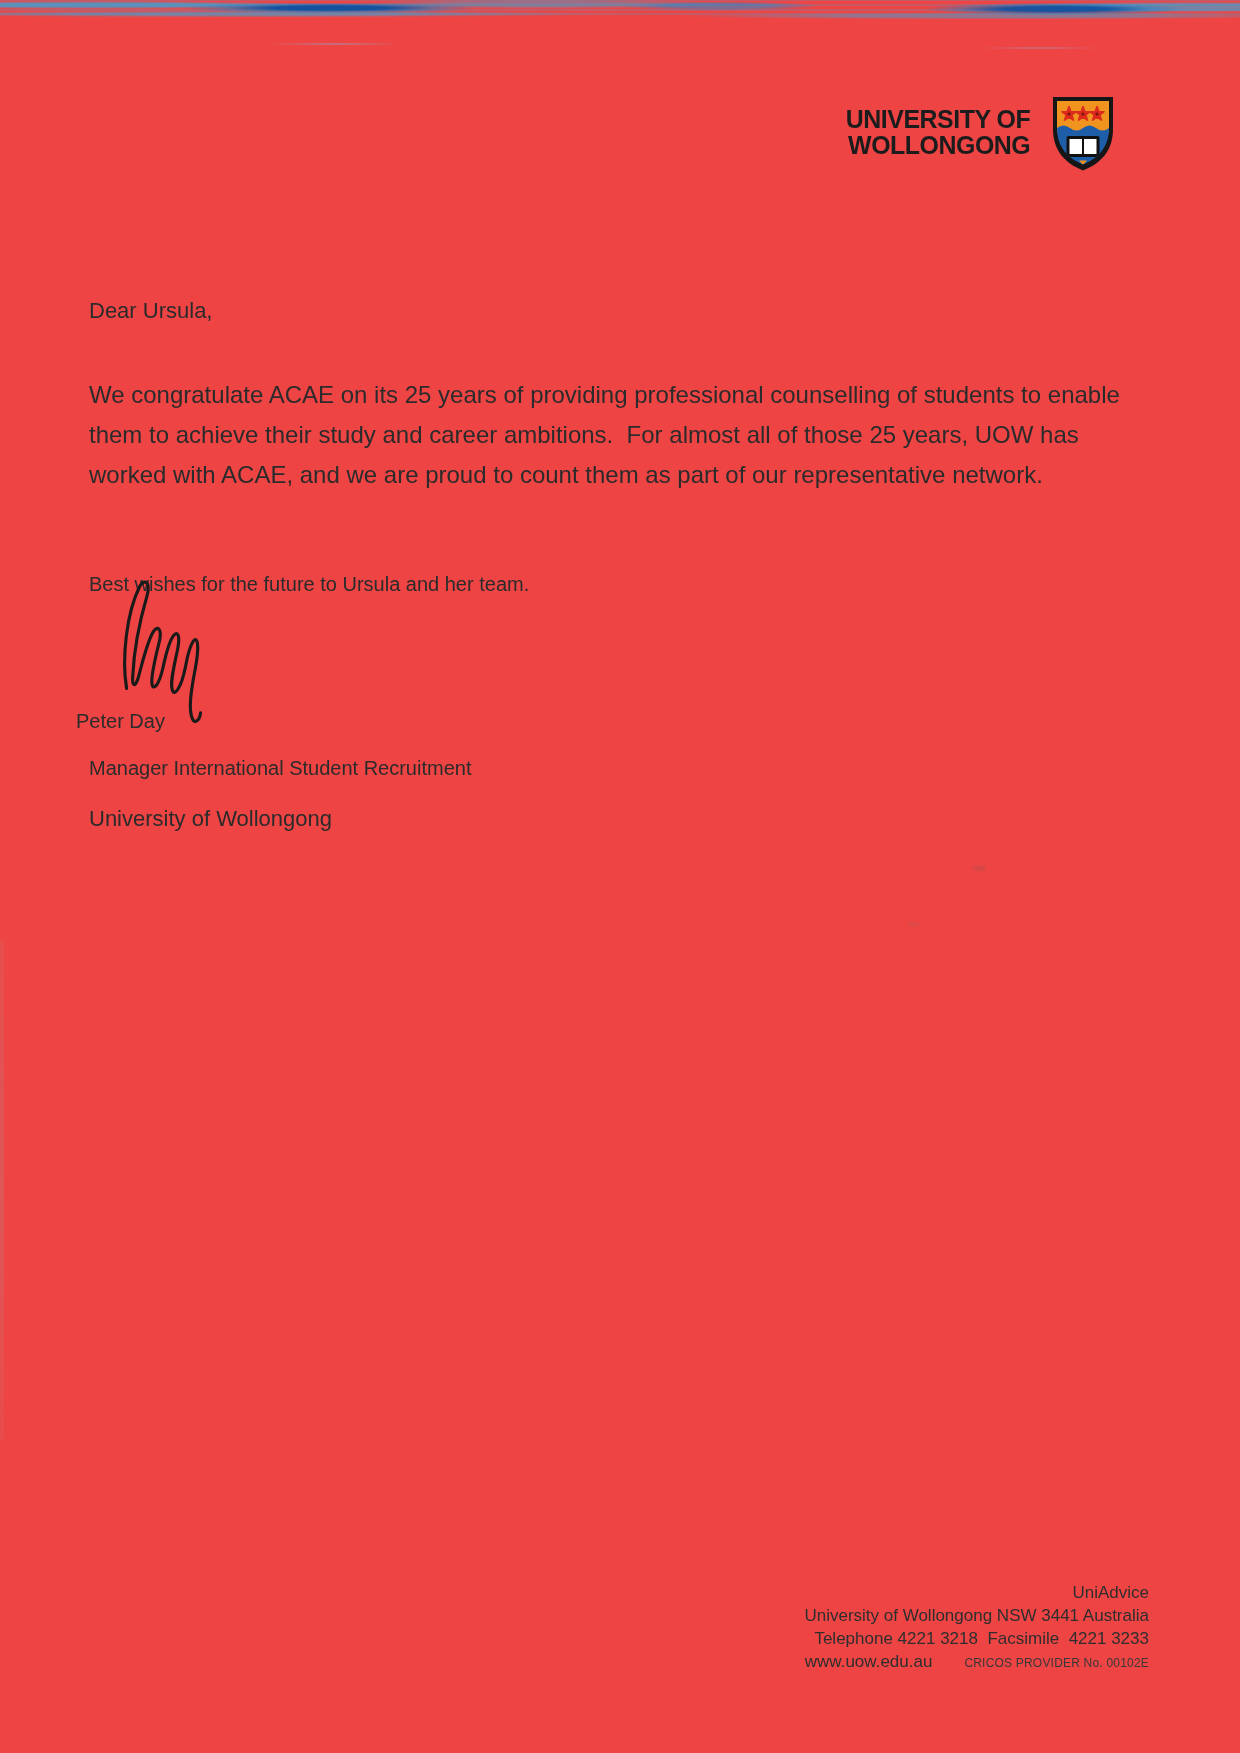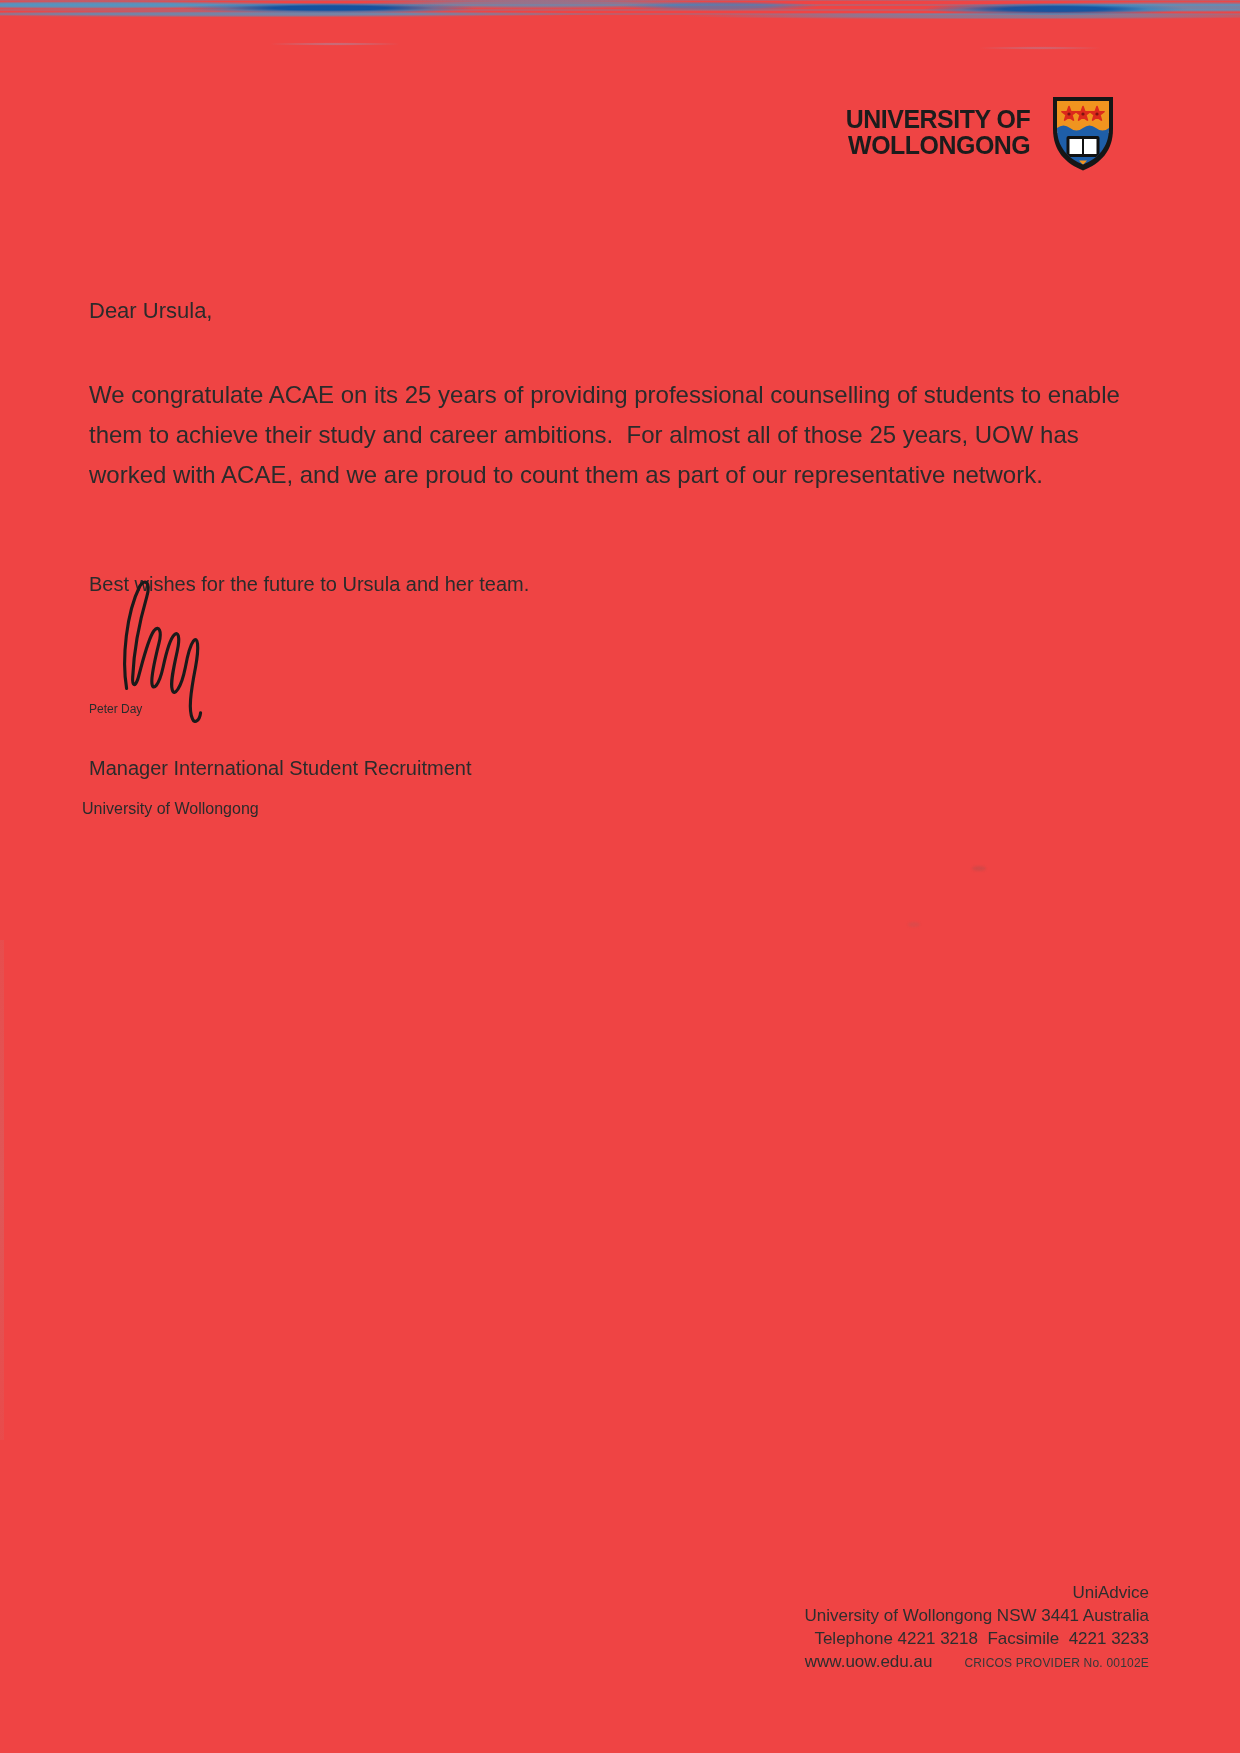--- a/index.html
+++ b/index.html
@@ -63,23 +63,23 @@
 
   
   .salutation { position: absolute; left: 89px; top: 276px; font-size: 22px; text-align: right; }
   .paragraph  { position: absolute; left: 89px; top: 381px; width: 1030px;
                 font-size: 24px; }
   .paragraph .line { height: 40px; line-height: 28px; }
   .closing    { position: absolute; left: 89px; top: 553px; font-size: 20px; }
 
   .signature  { position: absolute; left: 106px; top: 572px; width: 102px; height: 152px; }
 
-  .signer-name { position: absolute; left: 89px; top: 690px; font-size: 12px; }
+  .signer-name { position: absolute; left: 76px; top: 690px; font-size: 20px; }
   .signer-title{ position: absolute; left: 89px; top: 737px; font-size: 20px; }
-  .signer-org  { position: absolute; left: 82px; top: 784px; font-size: 16px; }
+  .signer-org  { position: absolute; left: 89px; top: 784px; font-size: 22px; }
 
   
   .letter-footer {
     position: absolute; right: 91px; top: 1581px;
     text-align: right; font-size: 17px; line-height: 23px; color: #2e2e2e;
   }
   .footer-cricos { font-size: 12px; margin-left: 32px; letter-spacing: 0.2px; color: #383838; }
 </style>
 </head>
 <body>

